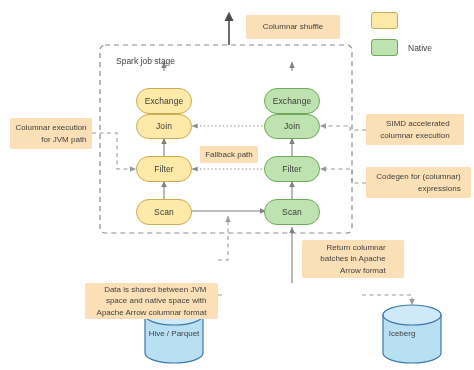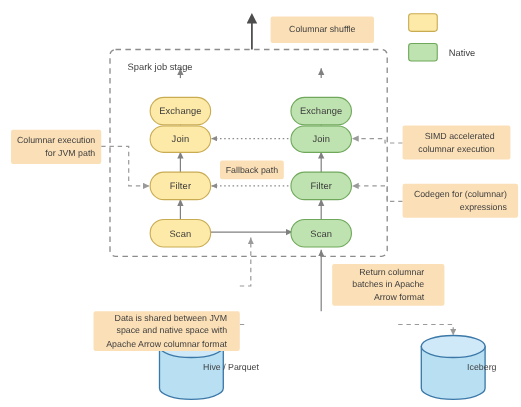--- a/index.html
+++ b/index.html
@@ -49,21 +49,21 @@
     position:absolute;
     display:flex;align-items:center;gap:10px;
     z-index:4;
   }
   .legend-swatch{
     width:27px;height:17px;border-radius:3px;box-sizing:border-box;
   }
   .legend-label{font-size:8.5px;color:#3f3f3f;}
   .cyl-text{
     position:absolute;width:100%;text-align:center;
-    font-size:8px;color:#3f3f3f;padding-left:36px;
+    font-size:8px;color:#3f3f3f;
   }
 </style>
 </head>
 <body>
 
 <div id="stage">
 
   <svg class="layer" viewBox="0 0 474 370">
     <defs>
       <marker id="arrSolid" markerWidth="7" markerHeight="7" refX="5.6" refY="2.6" orient="auto">

